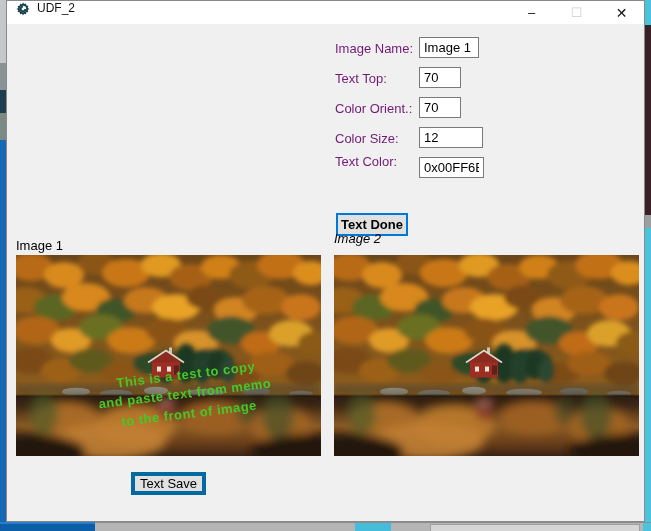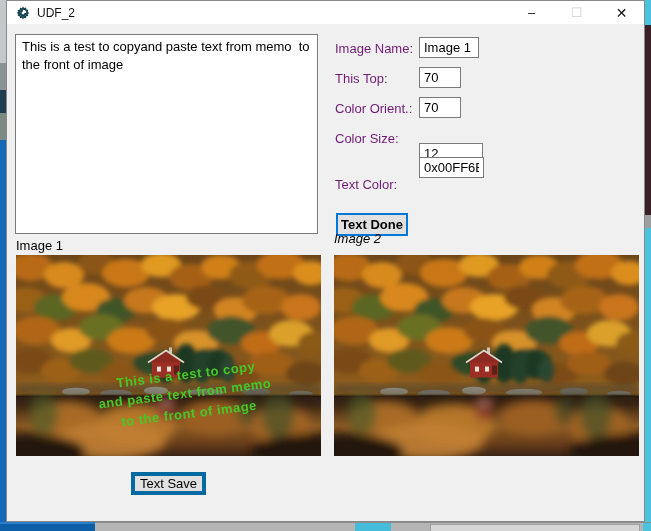--- a/index.html
+++ b/index.html
@@ -28,21 +28,21 @@
   .bg-bottom .panel{ position:absolute; left:430px; top:1px; width:210px; height:8px; background:#d6d6d6; border:1px solid #a0a0a0; border-bottom:none; }
   .bg-bottom .teal { position:absolute; right:0; top:0; width:8px; height:9px; background:#4cc3dc; }
 
   
   #window {
     position:absolute; left:6px; top:0; width:639px; height:522px;
     background:#f0f0f0; border:1px solid #898989;
   }
   #titlebar {
     position:absolute; left:0; top:0; width:100%; height:23px;
-    background:#ffffff; display:flex; align-items:center;
+    background:#ffffff; display:flex; align-items:flex-start;
   }
   .app-icon { width:16px; height:16px; margin-left:8px; margin-right:6px; flex:0 0 auto; }
   .title-text { font-size:12px; color:#111; }
   .win-btns { position:absolute; right:0; top:0; height:23px; display:flex; }
   .win-btn { width:45px; height:23px; display:flex; align-items:center; justify-content:center;
              font-size:13px; color:#111; }
   .win-btn.disabled { color:#cfcfcf; }
   .win-btn.close { font-size:14px; }
 
   
@@ -123,35 +123,34 @@
         <path d="M8 4.8 A3.2 3.2 0 1 0 11.2 8 L9.4 8 A1.4 1.4 0 1 1 8 6.6 Z" fill="#14424e"></path>
       </svg>
       <span class="title-text">UDF_2</span>
       <div class="win-btns">
         <div class="win-btn">–</div>
         <div class="win-btn disabled">☐</div>
         <div class="win-btn close">✕</div>
       </div>
     </div>
 
-    <div id="memo">This is a test to copyand paste text from memo  to the front of image</div>
 
     <span class="fld-label" style="top:40px">Image Name:</span>
     <input class="fld-input" style="top: 36px; width: 60px;" value="Image 1">
 
-    <span class="fld-label" style="top:70px">This Top:</span>
+    <span class="fld-label" style="top:70px">Text Top:</span>
     <input class="fld-input" style="top: 66px; width: 42px;" value="70">
 
     <span class="fld-label" style="top:100px">Color Orient.:</span>
     <input class="fld-input" style="top: 96px; width: 42px;" value="70">
 
     <span class="fld-label" style="top:130px">Color Size:</span>
-    <input class="fld-input" style="top: 126px; width: 64px; margin-top: 16px;" value="12">
-
-    <span class="fld-label" style="top:176px">Text Color:</span>
+    <input class="fld-input" style="top: 126px; width: 64px;" value="12">
+
+    <span class="fld-label" style="top:153px">Text Color:</span>
     <input class="fld-input" style="top: 156px; width: 65px;" value="0x00FF6B">
 
     <button id="btn-text-done" class="btn">Text Done</button>
 
     <span id="cap1" class="img-caption">Image 1</span>
     <span id="cap2" class="img-caption">Image 2</span>
 
     <svg width="0" height="0" style="position:absolute" aria-hidden="true">
       <defs>
         <linearGradient id="treeBase" x1="0" y1="0" x2="0" y2="1">

